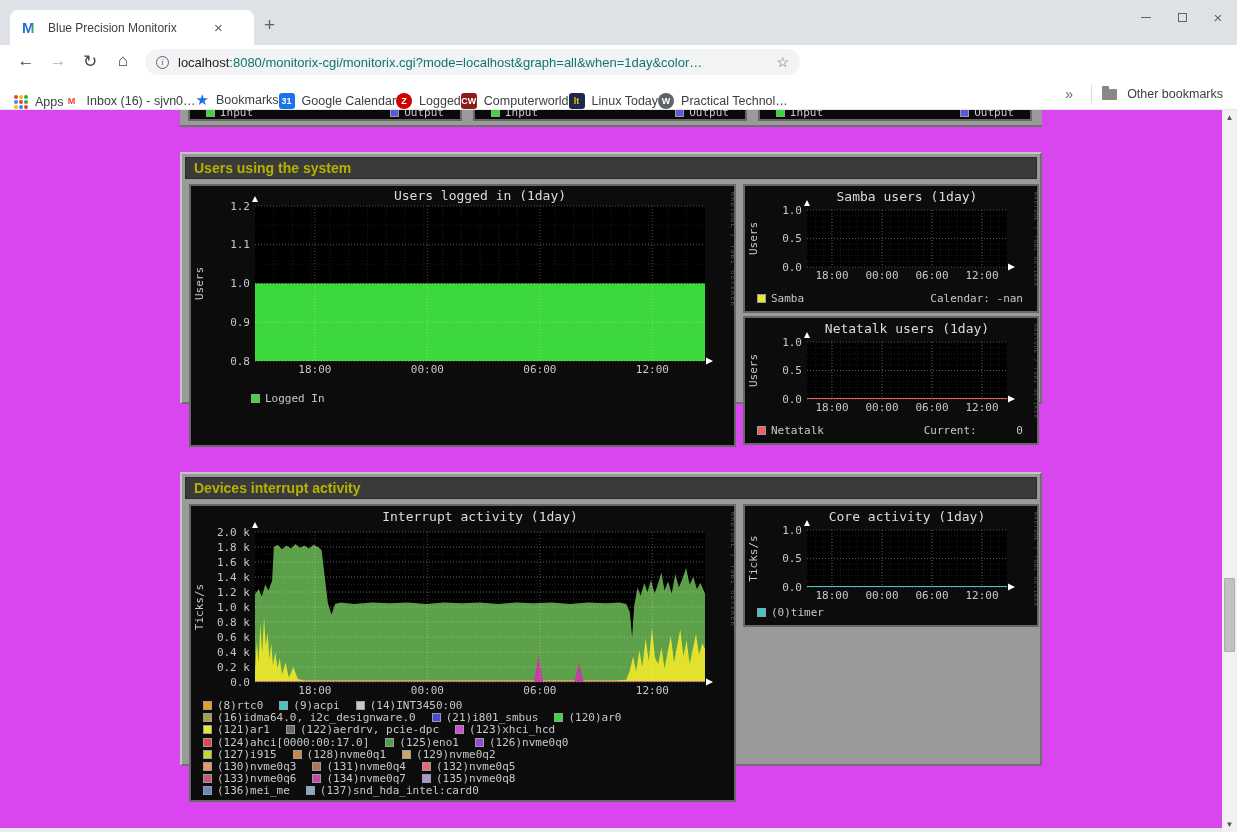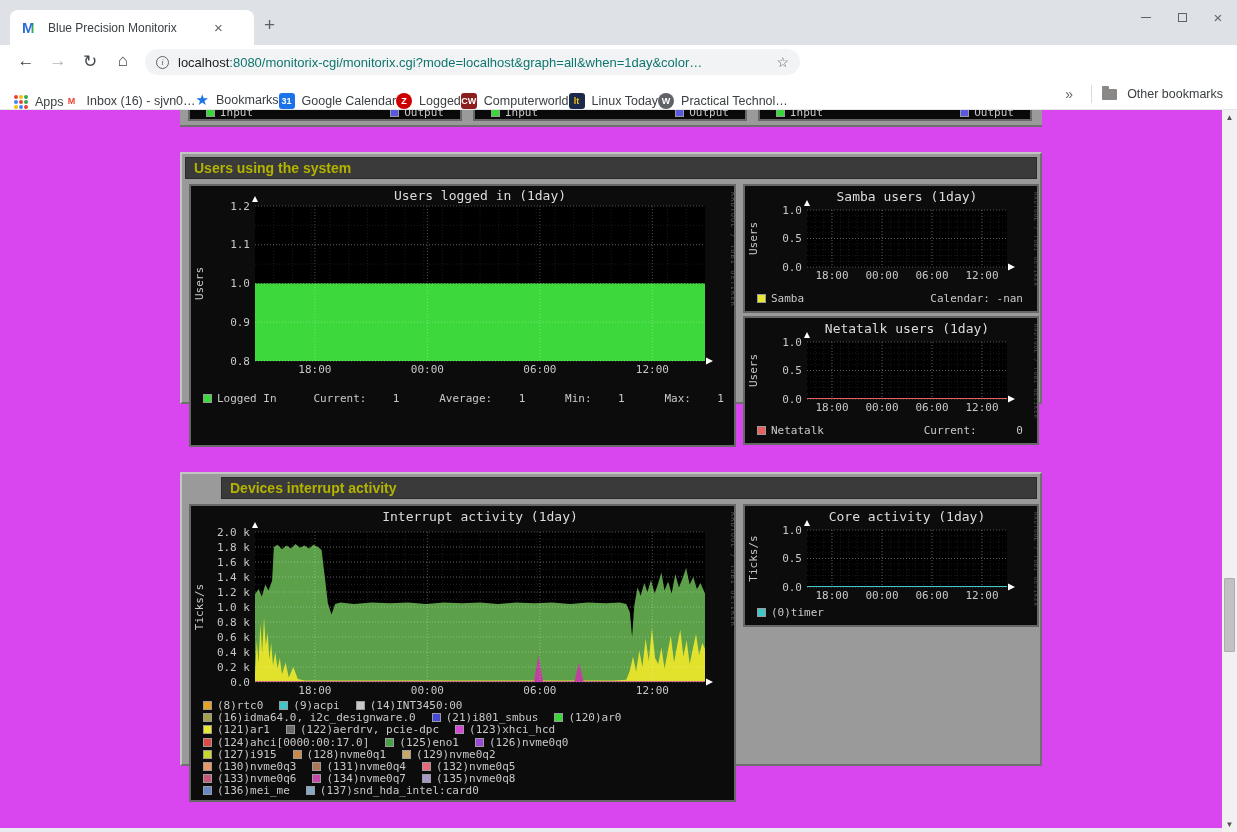--- a/index.html
+++ b/index.html
@@ -66,21 +66,21 @@
              border-right:2px solid #6f6f6f; border-bottom:2px solid #6f6f6f; }
   .section-header { margin:3px; height:22px; background:#3a3a3a; border:1px solid #2b2b2b;
                     color:#b3b300; font-weight:bold; font-size:14px; line-height:20px; padding-left:8px; }
   .graph-panel { position:absolute; background:#0c0c0c; border:2px solid #676767; }
   .chart { display:block; }
   .legend { position:absolute; font-family:"DejaVu Sans Mono", monospace; font-size:11px; color:#c8c8c8;
             white-space:pre; }
   .lg-sq { display:inline-block; width:9px; height:9px; border:1px solid #9b9b9b; margin-right:5px;
            vertical-align:-1px; }
   .legend-users { left:12px; right:10px; top:206px; display:flex; align-items:center; }
-  .legend-users .lg-label { width:118px; }
+  .legend-users .lg-label { width:118px;margin-left:48px; }
   .legend-small { left:12px; right:14px; bottom:6px; display:flex; justify-content:space-between;text-align:center; }
   .legend-rows { left:12px; right:8px; top:194px; }
   .legend-rows .lg-row { display:flex; gap:16px; line-height:12.2px; }
 
   .cut-section { position:absolute; left:180px; top:0; width:862px; height:17px; background:#9a9a9a;
                  border-bottom:2px solid #6f6f6f; }
   .cut-panel { position:absolute; top:0; height:11px; background:#0a0a0a; overflow:hidden;
                border-left:2px solid #676767; border-right:2px solid #676767; border-bottom:2px solid #676767; }
   .cut-legend { display:flex; justify-content:space-between; padding:0 16px; margin-top:-4px;
                 font-family:"DejaVu Sans Mono", monospace; font-size:11px; color:#c8c8c8; }
@@ -326,21 +326,21 @@
             <line x1="64" y1="136.25" x2="514" y2="136.25" stroke="rgba(255,255,255,0.30)" stroke-dasharray="1 2"></line>
             <text x="59" y="139.75" fill="#c8c8c8" text-anchor="end" font-size="11" font-family="DejaVu Sans Mono, monospace">0.9</text>
             <line x1="64" y1="175" x2="514" y2="175" stroke="rgba(255,255,255,0.30)" stroke-dasharray="1 2"></line>
             <text x="59" y="178.5" fill="#c8c8c8" text-anchor="end" font-size="11" font-family="DejaVu Sans Mono, monospace">0.8</text>
             <polygon points="61,16 67,16 64,10" fill="#fff"></polygon>
             <polygon points="515,171.5 515,178.5 522,175" fill="#fff"></polygon>
             <text x="289" y="14" fill="#dcdcdc" text-anchor="middle" font-size="13" font-family="DejaVu Sans Mono, monospace">Users logged in  (1day)</text>
             <text fill="#c8c8c8" font-size="11" font-family="DejaVu Sans Mono, monospace" text-anchor="middle" transform="translate(12,97.5) rotate(-90)">Users</text>
             <text fill="#585858" font-size="7" font-family="DejaVu Sans Mono, monospace" letter-spacing="1" transform="translate(540,6) rotate(90)">RRDTOOL / TOBI OETIKER</text>
           </svg>
-        <div class="legend legend-users" id="legend-users"><span class="lg-label"><span class="lg-sq" style="background: rgb(60, 216, 60);"></span>Logged In</span><span>Current:    1      Average:    1      Min:    1      Max:    1</span></div>
+        <div class="legend legend-users" id="legend-users"><span class="lg-label"><span class="lg-sq" style="background: rgb(60, 216, 60);"></span>Logged In</span></div>
       </div>
       <div class="graph-panel" style="left:561px; top:30px; width:296px; height:129px;">
         <svg class="chart" width="292" height="100">
             <rect x="62" y="24" width="200" height="57" fill="#000"></rect>
             <line x1="70.33333333333333" y1="24" x2="70.33333333333333" y2="81" stroke="rgba(255,255,255,0.10)" stroke-dasharray="1 2"></line>
             <line x1="78.66666666666667" y1="24" x2="78.66666666666667" y2="81" stroke="rgba(255,255,255,0.10)" stroke-dasharray="1 2"></line>
             <line x1="87" y1="24" x2="87" y2="81" stroke="rgba(255,255,255,0.10)" stroke-dasharray="1 2"></line>
             <line x1="95.33333333333334" y1="24" x2="95.33333333333334" y2="81" stroke="rgba(255,255,255,0.10)" stroke-dasharray="1 2"></line>
             <line x1="103.66666666666666" y1="24" x2="103.66666666666666" y2="81" stroke="rgba(255,255,255,0.10)" stroke-dasharray="1 2"></line>
             <line x1="112" y1="24" x2="112" y2="81" stroke="rgba(255,255,255,0.10)" stroke-dasharray="1 2"></line>
@@ -445,21 +445,21 @@
             <polygon points="59,20 65,20 62,14" fill="#fff"></polygon>
             <polygon points="263,77.5 263,84.5 270,81" fill="#fff"></polygon>
             <text x="162" y="15" fill="#dcdcdc" text-anchor="middle" font-size="13" font-family="DejaVu Sans Mono, monospace">Netatalk users  (1day)</text>
             <text fill="#c8c8c8" font-size="11" font-family="DejaVu Sans Mono, monospace" text-anchor="middle" transform="translate(12,52.5) rotate(-90)">Users</text>
             <text fill="#585858" font-size="5.5" font-family="DejaVu Sans Mono, monospace" letter-spacing="1" transform="translate(289,6) rotate(90)">RRDTOOL / TOBI OETIKER</text>
           </svg>
         <div class="legend legend-small" id="legend-netatalk"><span><span class="lg-sq" style="background: rgb(232, 96, 96);"></span>Netatalk</span><span>Current:      0</span></div>
       </div>
     </div>
 
-    <div class="section" style="top:362px; height:294px;padding-left:36px;">
+    <div class="section" style="top:362px; height:294px;">
       <div class="section-header">Devices interrupt activity</div>
       <div class="graph-panel" style="left:7px; top:30px; width:547px; height:298px;">
         <svg class="chart" width="543" height="192">
             <rect x="64" y="26" width="450" height="150" fill="#000"></rect>
             <line x1="82.75" y1="26" x2="82.75" y2="176" stroke="rgba(255,255,255,0.10)" stroke-dasharray="1 2"></line>
             <line x1="101.5" y1="26" x2="101.5" y2="176" stroke="rgba(255,255,255,0.10)" stroke-dasharray="1 2"></line>
             <line x1="120.25" y1="26" x2="120.25" y2="176" stroke="rgba(255,255,255,0.10)" stroke-dasharray="1 2"></line>
             <line x1="139" y1="26" x2="139" y2="176" stroke="rgba(255,255,255,0.10)" stroke-dasharray="1 2"></line>
             <line x1="157.75" y1="26" x2="157.75" y2="176" stroke="rgba(255,255,255,0.10)" stroke-dasharray="1 2"></line>
             <line x1="176.5" y1="26" x2="176.5" y2="176" stroke="rgba(255,255,255,0.10)" stroke-dasharray="1 2"></line>

